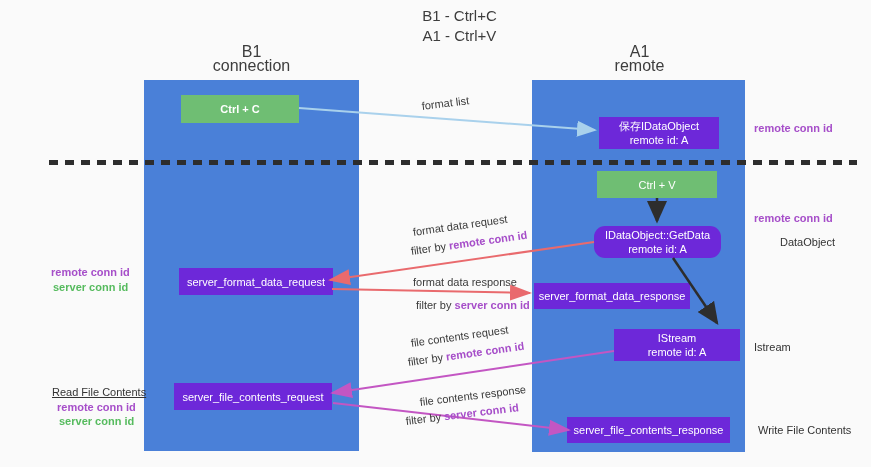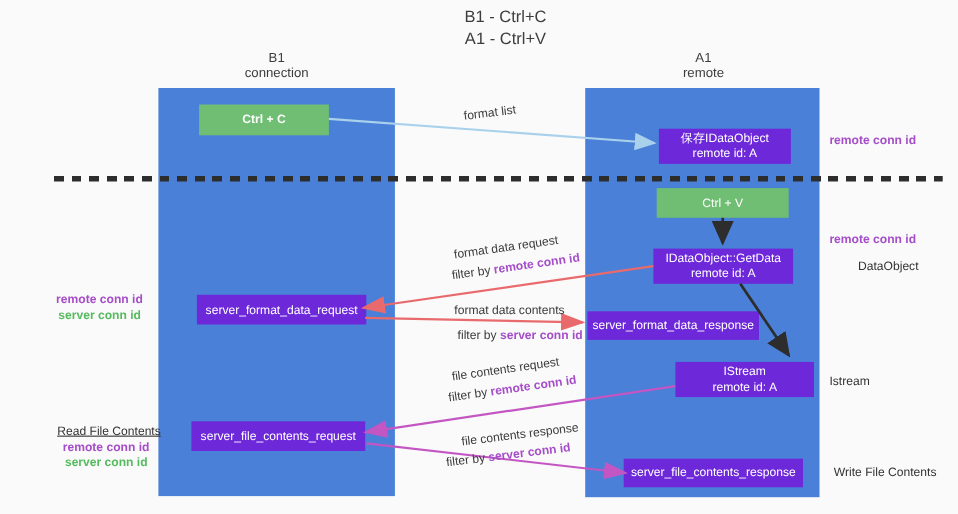--- a/index.html
+++ b/index.html
@@ -1,34 +1,34 @@
 <!DOCTYPE html>
 <html><head>
 <meta charset="utf-8">
 <style>
   html,body{margin:0;padding:0;background:#fafafa;}
   .canvas{position:relative;width:871px;height:467px;background:#fafafa;
           font-family:"Liberation Sans",sans-serif;overflow:hidden;margin-left:24px;}
   .abs{position:absolute;}
   .title{left:0;right:0;top:6px;text-align:center;font-size:15px;color:#3d3d3d;line-height:20px;}
-  .ll-header{text-align:center;font-size:12px;color:#3d3d3d;line-height:14px;}
+  .ll-header{text-align:center;font-size:16px;color:#3d3d3d;line-height:14px;}
   #hdr-left{left:120px;top:45px;width:215px;}
   #hdr-right{left:508px;top:45px;width:215px;}
   .lifeline{background:#4a80d8;}
   #ll-left{left:120px;top:80px;width:215px;height:371px;}
   #ll-right{left:508px;top:80px;width:213px;height:372px;}
   #separator{left:25px;top:160px;width:808px;height:5px;
     background:repeating-linear-gradient(to right,#2d2d2d 0 9px,transparent 9px 16px);}
   .gbox{background:#6fbe73;color:#fff;font-size:11px;display:flex;align-items:center;justify-content:center;}
   #ctrl-c{left:157px;top:95px;width:118px;height:28px;font-weight:bold;}
   #ctrl-v{left:573px;top:171px;width:120px;height:27px;}
   .obox{background:#6d28d9;color:#fff;font-size:11px;line-height:14px;text-align:center;
         display:flex;flex-direction:column;align-items:center;justify-content:center;white-space:nowrap;}
   #box-store{left:575px;top:117px;width:120px;height:32px;}
-  #box-getdata{left:570px;top:226px;width:127px;height:32px;}
+  #box-getdata{left:570px;top:226px;width:127px;height:32px;border-radius:11px;}
   #box-istream{left:590px;top:329px;width:126px;height:32px;}
   #box-format-req{left:155px;top:268px;width:154px;height:27px;}
   #box-format-resp{left:510px;top:283px;width:156px;height:26px;}
   #box-file-req{left:150px;top:383px;width:158px;height:27px;}
   #box-file-resp{left:543px;top:417px;width:163px;height:26px;}
   .slabel{font-size:11px;color:#333;white-space:nowrap;}
   .alabel{font-size:11px;color:#3a3a3a;white-space:nowrap;transform-origin:left top;}
   .purple{color:#a64ec9;font-weight:bold;}
   .green{color:#56bb5e;font-weight:bold;}
   .rot8{transform:rotate(-8deg);}
@@ -149,21 +149,21 @@
   <div class="abs slabel purple" id="lbl-l-remote-2">remote conn id</div>
   <div class="abs slabel green" id="lbl-l-server-2">server conn id</div>
 
   <div class="abs alabel rot7" id="al-format-list">format list</div>
 
   <div class="abs alabel rot8" id="al-fdr">format data request</div>
   <div class="abs alabel rot8" id="al-filter-r1">
     <span>filter by </span><span class="purple">remote conn id</span>
   </div>
 
-  <div class="abs alabel" id="al-fdresp">format data contents</div>
+  <div class="abs alabel" id="al-fdresp">format data response</div>
   <div class="abs alabel" id="al-filter-s1">
     <span>filter by </span><span class="purple">server conn id</span>
   </div>
 
   <div class="abs alabel rot8" id="al-fcr">file contents request</div>
   <div class="abs alabel rot8" id="al-filter-r2">
     <span>filter by </span><span class="purple">remote conn id</span>
   </div>
 
   <div class="abs alabel rot7" id="al-fcresp">file contents response</div>

